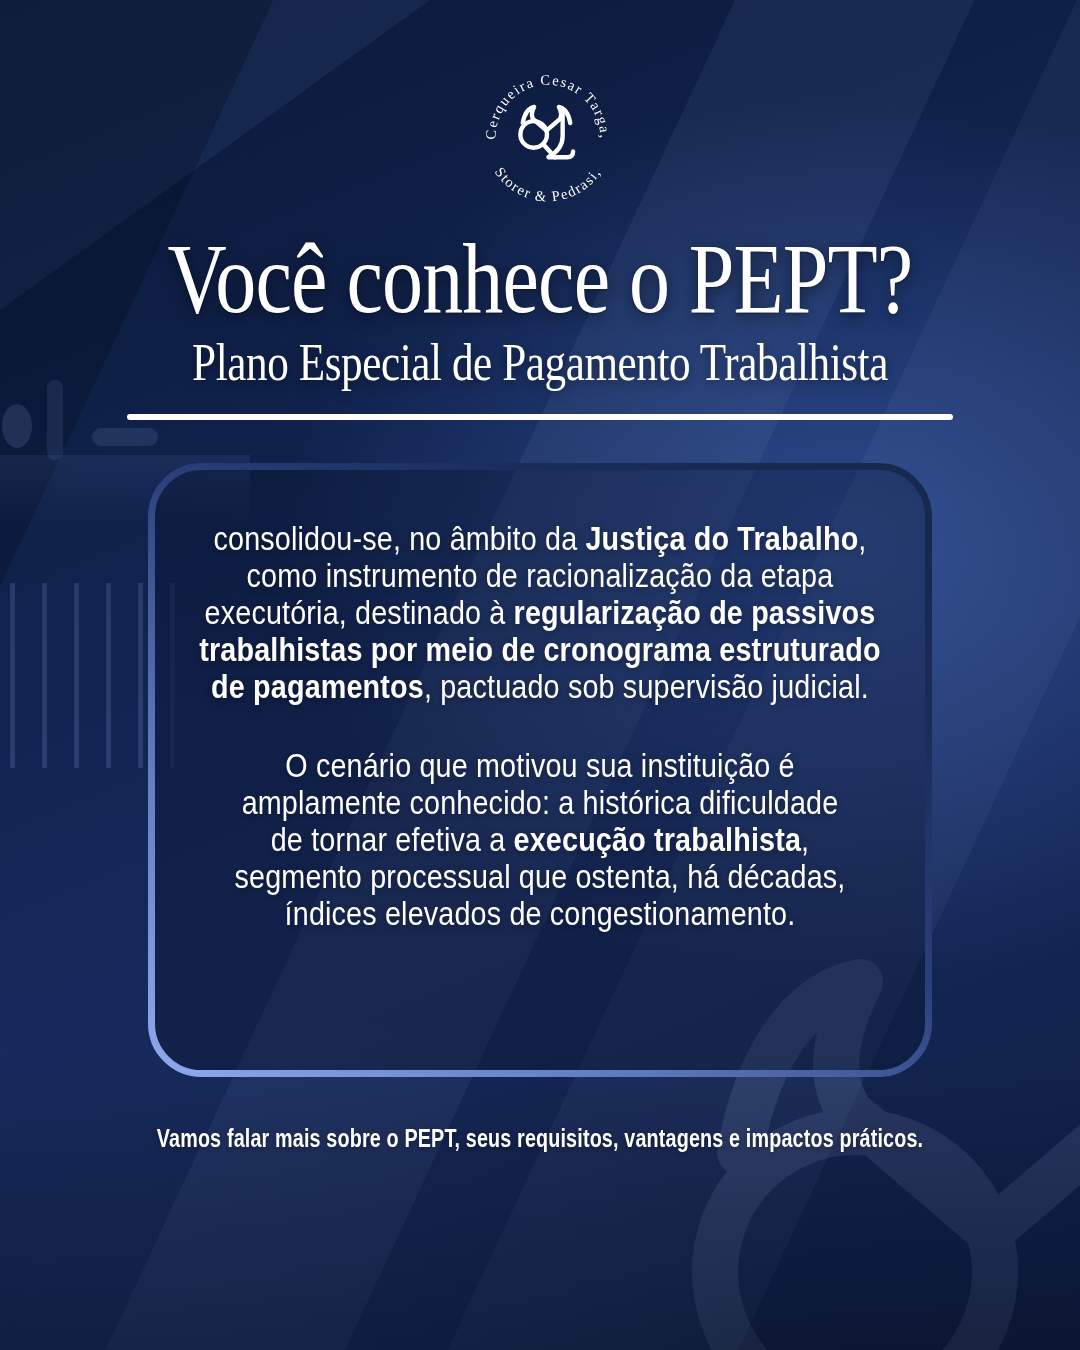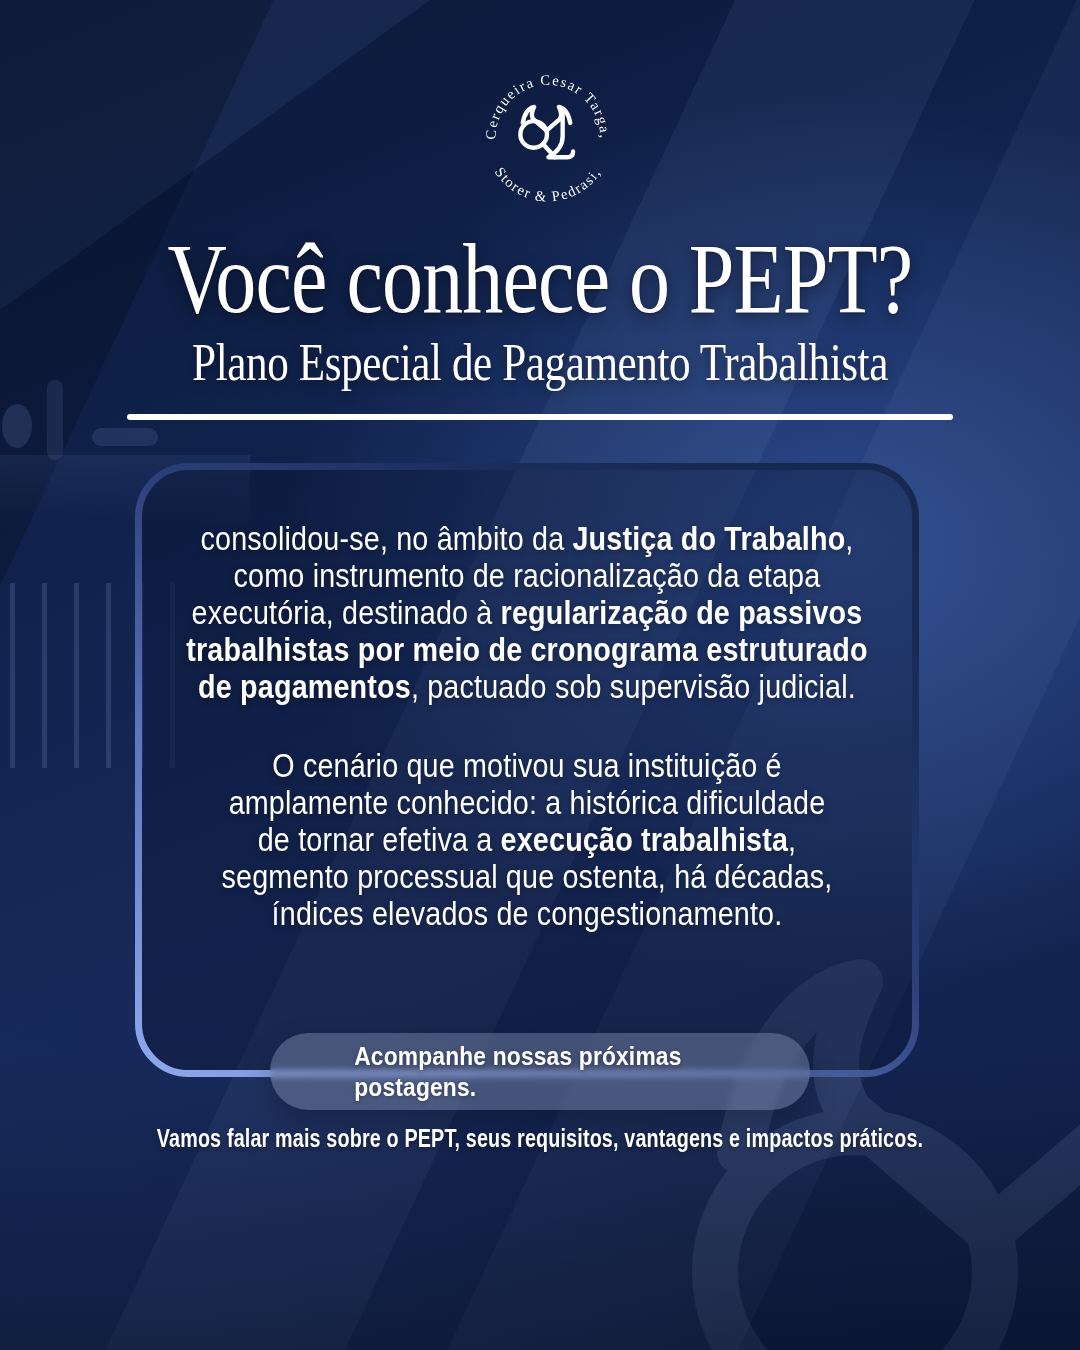--- a/index.html
+++ b/index.html
@@ -39,21 +39,21 @@
   .title{position:absolute;left:0;top:226px;width:100%;margin:0;text-align:center;
     font-family:"Liberation Serif",serif;font-weight:500;font-size:100px;line-height:106px;
     letter-spacing:-1px;transform:scaleX(.82);transform-origin:center;
     text-shadow:0 4px 18px rgba(0,0,0,.5),0 1px 3px rgba(0,0,0,.35);}
   .subtitle{position:absolute;left:0;top:333px;width:100%;margin:0;text-align:center;
     font-family:"Liberation Serif",serif;font-weight:500;font-size:52px;line-height:60px;
     letter-spacing:-.5px;transform:scaleX(.83);transform-origin:center;
     text-shadow:0 3px 12px rgba(0,0,0,.45);}
   .divider{position:absolute;left:127px;top:414px;width:826px;height:6px;border-radius:3px;background:#fff;}
   
-  .card{position:absolute;left:134px;top:462px;width:786px;height:616px;}
+  .card{position:absolute;left:147px;top:462px;width:786px;height:616px;}
   .card-frame{position:absolute;left:0;top:0;}
   .card-text{position:absolute;left:0;right:0;top:58px;text-align:center;
     font-size:33px;line-height:37px;letter-spacing:.2px;
     transform:scaleX(.87);transform-origin:center;
     text-shadow:0 2px 8px rgba(0,0,0,.35);}
   .card-text .para{margin:0 0 42px 0;}
   .card-text .line{white-space:nowrap;}
   .card-text .b{font-weight:700;}
   
   .pill{position:absolute;top:1033px;left:50%;transform:translateX(-50%);height:77px;
@@ -140,19 +140,16 @@
         <div class="para">
           <div class="line"><span>O cenário que motivou sua instituição é</span></div>
           <div class="line"><span>amplamente conhecido: a histórica dificuldade</span></div>
           <div class="line"><span>de tornar efetiva a </span><span class="b">execução trabalhista</span><span>,</span></div>
           <div class="line"><span>segmento processual que ostenta, há décadas,</span></div>
           <div class="line"><span>índices elevados de congestionamento.</span></div>
         </div>
       </div>
   </div>
 
-  <div class="pill">
-    <span>Acompanhe nossas próximas postagens.</span>
-  </div>
 
   <div class="footer-note">Vamos falar mais sobre o PEPT, seus requisitos, vantagens e impactos práticos.</div>
 
 </div>
 
 </body></html>

